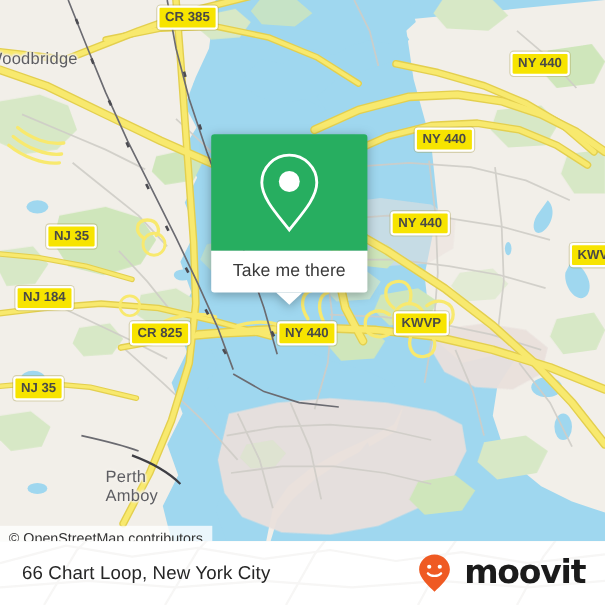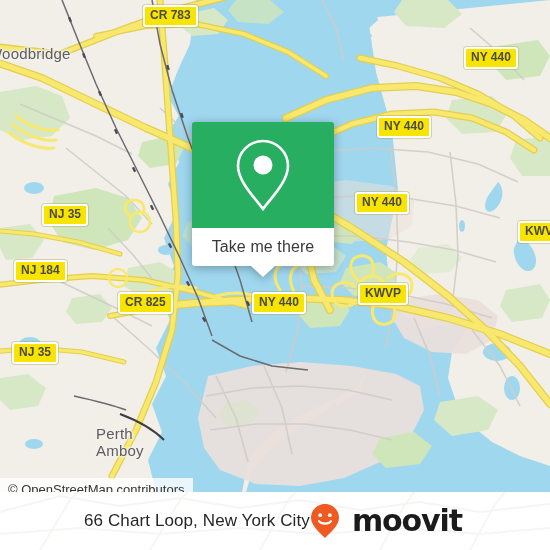--- a/index.html
+++ b/index.html
@@ -134,22 +134,22 @@
     left: 0; top: -492px;
     opacity: 0.18;
     pointer-events: none;
   }
   #footer-inner {
     position: relative;
     width: 550px;
     height: 58px;
     display: flex;
     align-items: center;
-    justify-content: center;
-    padding: 0 18px 0 14px;
+    justify-content: space-between;
+    padding: 0 18px 0 20px;
     box-sizing: border-box;
   }
   #footer-address {
     color: #262626;
     font-family: "Liberation Sans", sans-serif;
     font-size: 17px;
     letter-spacing: 0.1px;
     white-space: nowrap;
   }
   #moovit-logo {
@@ -376,21 +376,21 @@
         <rect x="246" y="302" width="5" height="2.4" transform="rotate(64 248 303)"></rect>
       </g>
 
       <path d="M120,414 C136,420 152,428 164,440" stroke="#3e3e44" stroke-width="2" fill="none"></path>
       <path d="M74,396 C92,400 110,404 126,410" stroke="#6b6b71" stroke-width="1.6" fill="none"></path>
     </svg>
 
     <div class="place-label" style="left:-12px; top:45px;">Woodbridge</div>
     <div class="place-label two-line" style="left:96px; top:425px; width:76px;">Perth<br>Amboy</div>
 
-    <div class="shield" style="left:143px; top:5px;">CR 783</div>
+    <div class="shield" style="left:143px; top:5px;">CR 385</div>
     <div class="shield" style="left:464px; top:47px;">NY 440</div>
     <div class="shield" style="left:377px; top:116px;">NY 440</div>
     <div class="shield" style="left:355px; top:192px;">NY 440</div>
     <div class="shield" style="left:252px; top:292px;">NY 440</div>
     <div class="shield" style="left:42px; top:204px;">NJ 35</div>
     <div class="shield" style="left:14px; top:260px;">NJ 184</div>
     <div class="shield" style="left:12px; top:342px;">NJ 35</div>
     <div class="shield" style="left:118px; top:292px;">CR 825</div>
     <div class="shield" style="left:358px; top:283px;">KWVP</div>
     <div class="shield" style="left:518px; top:221px;">KWVP</div>

